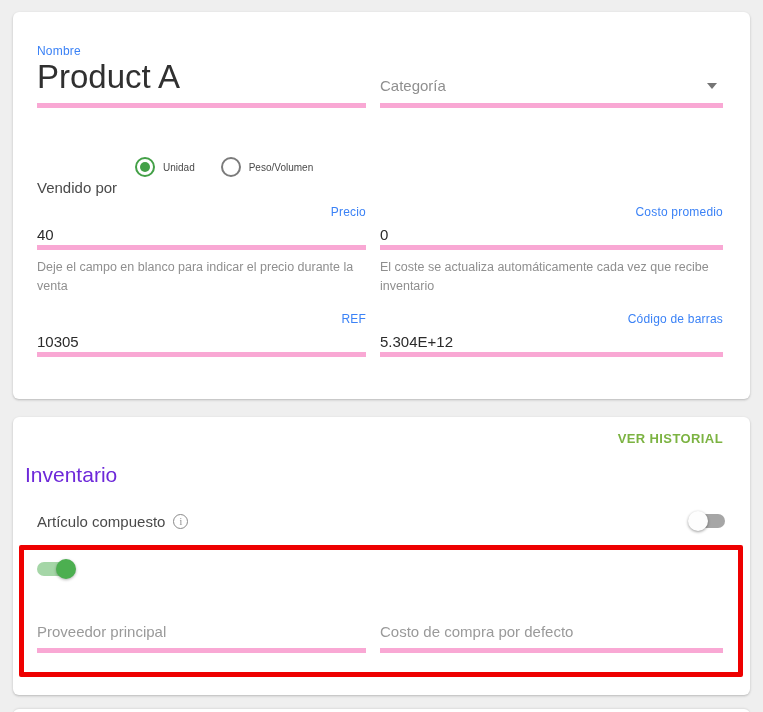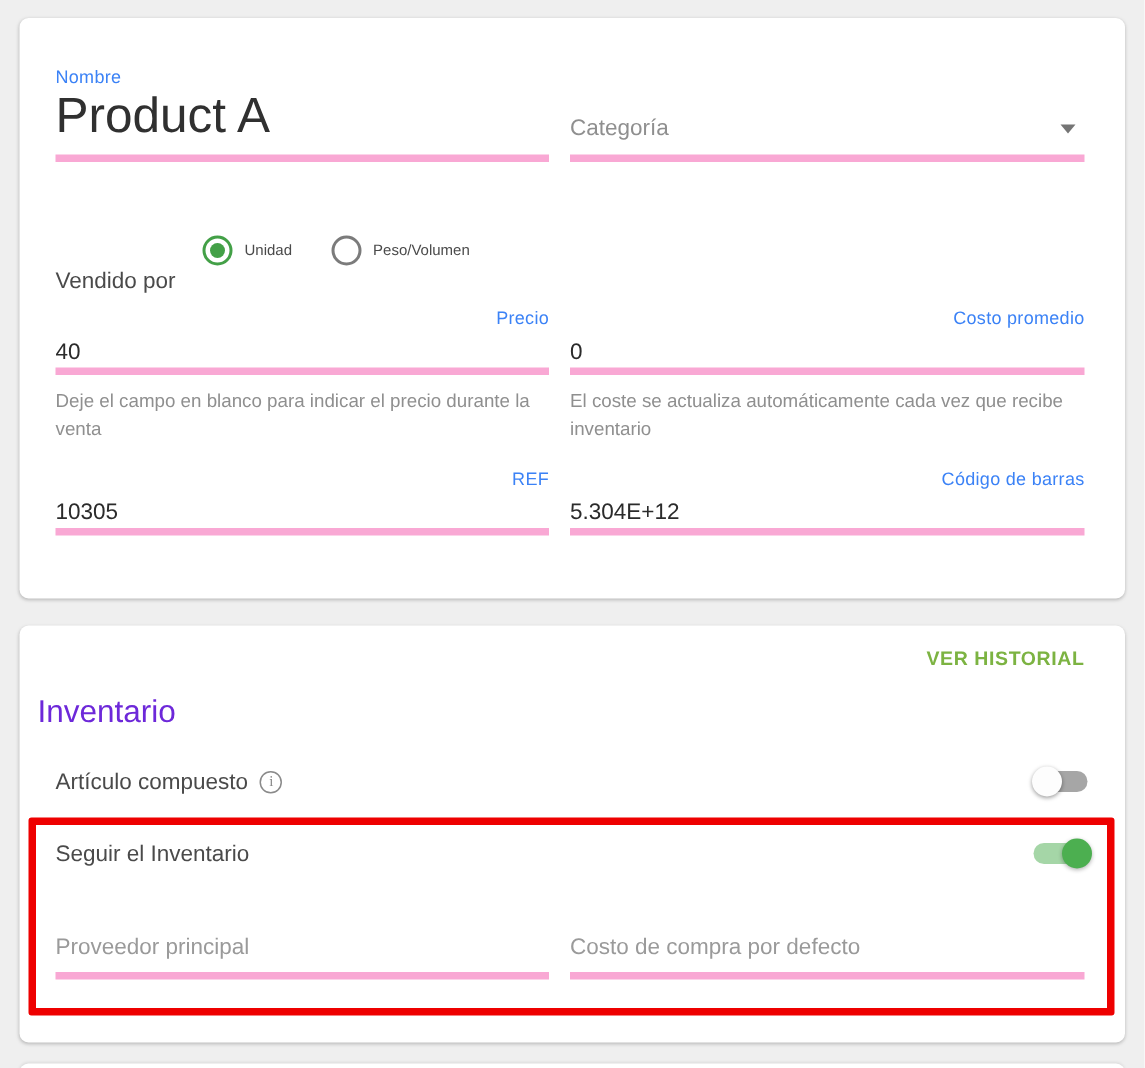--- a/index.html
+++ b/index.html
@@ -180,21 +180,20 @@
     <span class="row-label">
       <span>Artículo compuesto</span>
       <span class="info-icon">i</span>
     </span>
     <span class="toggle off">
       <span class="knob"></span>
     </span>
   </div>
 
   <div class="toggle-row row-track">
-    <span class="row-label">Seguir el Inventario</span>
     <span class="toggle on">
       <span class="knob"></span>
     </span>
   </div>
 
   <div class="field-block placeholder-block defcost-block">
     <input type="text" placeholder="Costo de compra por defecto" style="">
   </div>
 
   <div class="field-block placeholder-block supplier-block">

